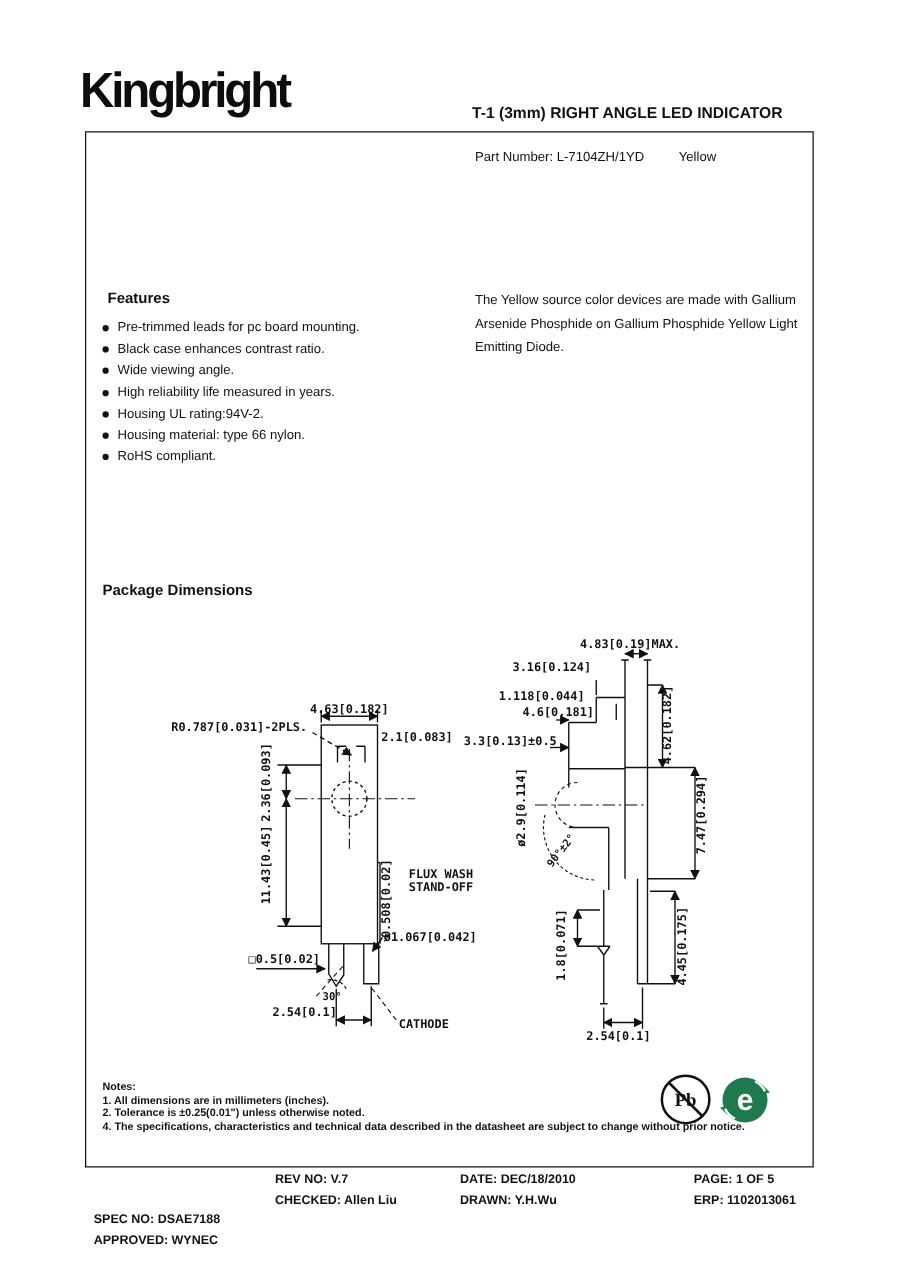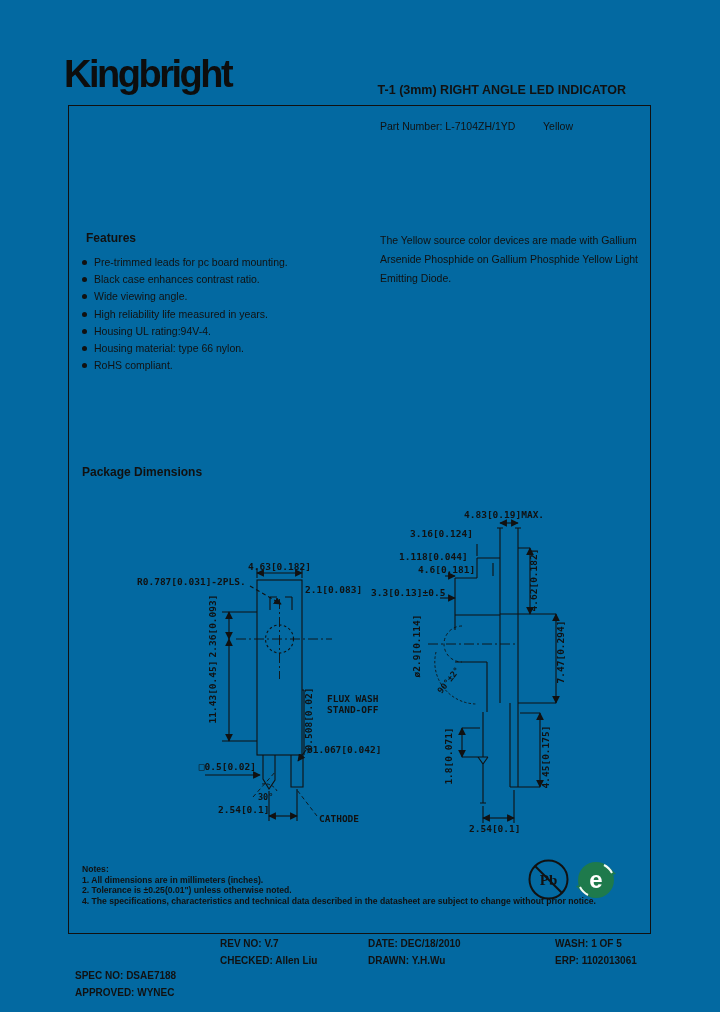--- a/index.html
+++ b/index.html
@@ -1,16 +1,16 @@
 <!DOCTYPE html>
 <html><head>
 <meta charset="utf-8">
 <style>
   html,body{margin:0;padding:0;background:#e8f3ec;}
-  .page{position:relative;width:720px;height:1012px;background:#0369a1;
+  .page{position:relative;width:720px;height:1012px;background:#ffffff;
         font-family:"Liberation Sans",sans-serif;color:#111;overflow:hidden;}
   .logo{position:absolute;left:64px;top:52px;font-size:38px;font-weight:bold;
         letter-spacing:-2.5px;transform:scaleY(1.04);color:#0d0d0d;}
   .doc-title{position:absolute;left:330px;top:83px;width:296px;text-align:right;
         font-size:12.5px;font-weight:bold;}
   .main-box{position:absolute;left:68px;top:105px;width:583px;height:829px;
         border:1.6px solid #111;box-sizing:border-box;}
   .part-row{position:absolute;left:380px;top:120px;font-size:10.5px;}
   .part-color{position:absolute;left:543px;top:120px;font-size:10.5px;}
   .sec-head{font-size:12px;font-weight:bold;margin:0 0 9px 4px;}
@@ -62,21 +62,21 @@
     <div class="feat-item">
         <span class="bullet"></span>
         <span>Wide viewing angle.</span>
       </div>
     <div class="feat-item">
         <span class="bullet"></span>
         <span>High reliability life measured in years.</span>
       </div>
     <div class="feat-item">
         <span class="bullet"></span>
-        <span>Housing UL rating:94V-4.</span>
+        <span>Housing UL rating:94V-2.</span>
       </div>
     <div class="feat-item">
         <span class="bullet"></span>
         <span>Housing material: type 66 nylon.</span>
       </div>
     <div class="feat-item">
         <span class="bullet"></span>
         <span>RoHS compliant.</span>
       </div>
   </div>
@@ -211,21 +211,21 @@
     <path d="M38,15 A18,18 0 0 0 30,7" stroke="#f3fbf6" stroke-width="2" fill="none"></path>
     <path d="M6,29 A18,18 0 0 0 14,37" stroke="#f3fbf6" stroke-width="2" fill="none"></path>
     <text x="22" y="30" text-anchor="middle" font-size="24" font-weight="bold" font-family="Liberation Sans,sans-serif" fill="#ffffff">e</text>
   </svg>
 
   <div class="footer">
     <div class="f-row">
       <span class="f-cell c1"><span>SPEC NO:</span> <span>DSAE7188</span></span>
       <span class="f-cell c2"><span>REV NO:</span> <span>V.7</span></span>
       <span class="f-cell c3"><span>DATE:</span> <span>DEC/18/2010</span></span>
-      <span class="f-cell c4"><span>WASH:</span> <span>1  OF  5</span></span>
+      <span class="f-cell c4"><span>PAGE:</span> <span>1  OF  5</span></span>
     </div>
     <div class="f-row">
       <span class="f-cell c1"><span>APPROVED:</span> <span>WYNEC</span></span>
       <span class="f-cell c2"><span>CHECKED:</span> <span>Allen Liu</span></span>
       <span class="f-cell c3"><span>DRAWN:</span> <span>Y.H.Wu</span></span>
       <span class="f-cell c4"><span>ERP:</span> <span>1102013061</span></span>
     </div>
   </div>
 
 </div>

